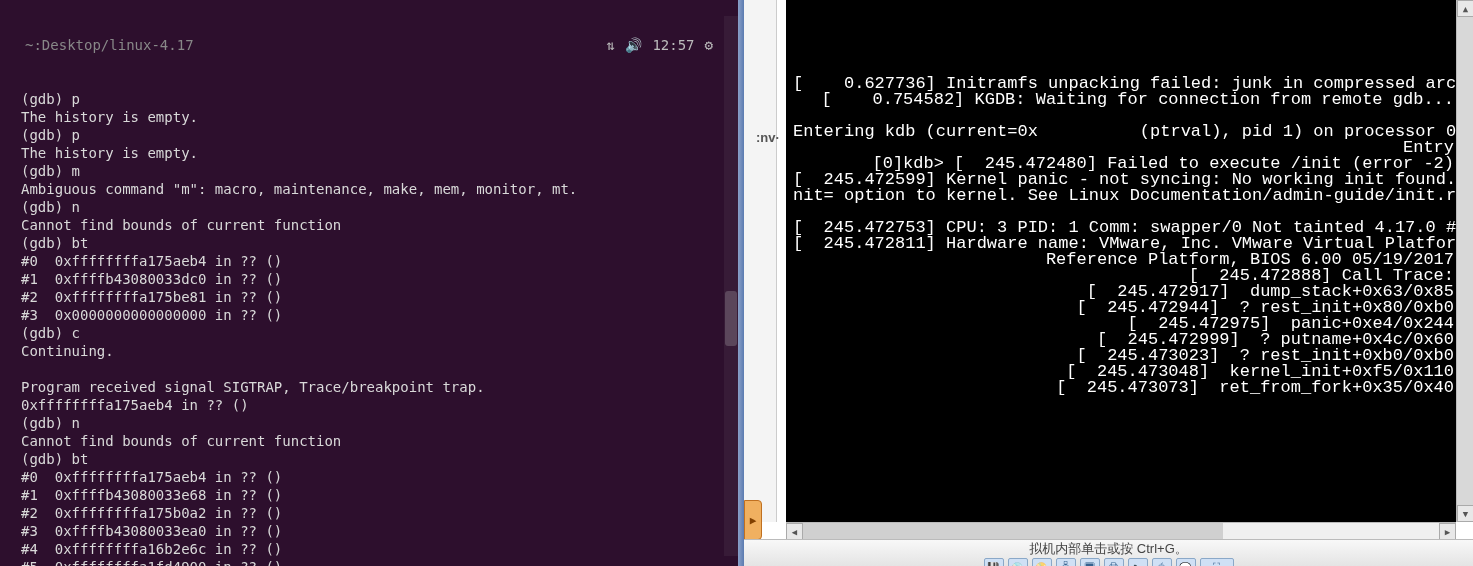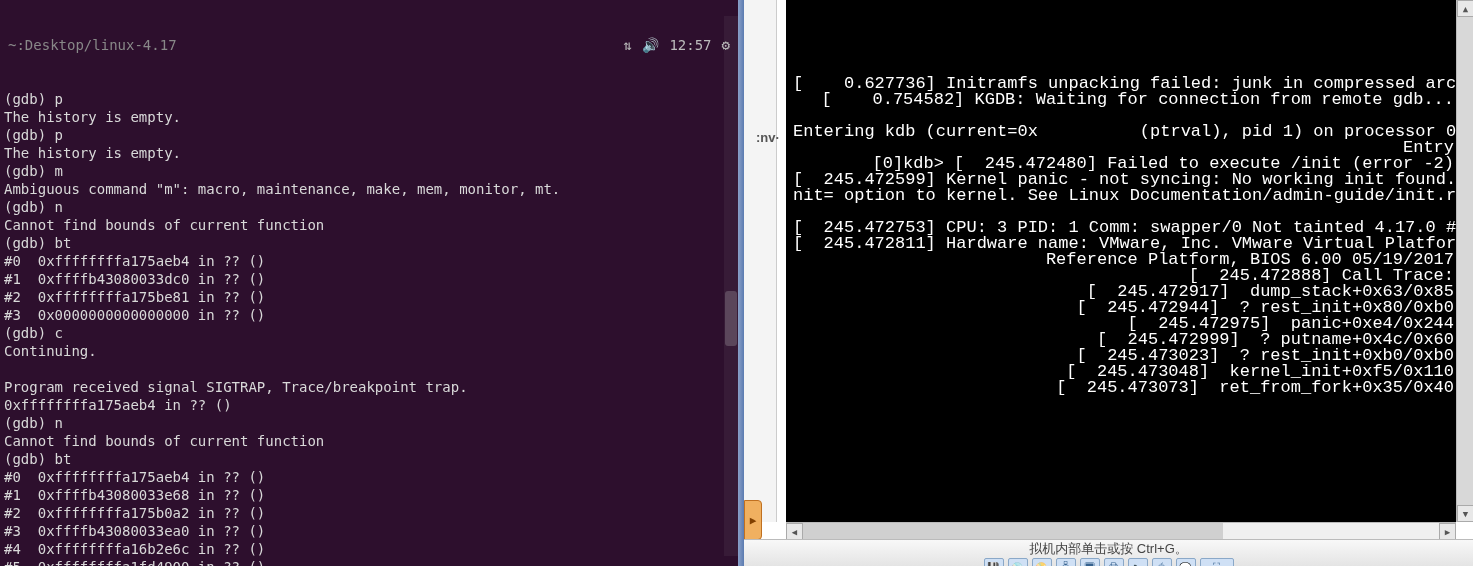--- a/index.html
+++ b/index.html
@@ -11,21 +11,21 @@
     background: #e0e0e0;
     overflow: hidden;
     position: relative;
   }
   .left-pane {
     position: absolute;
     left: 0; top: 0;
     width: 738px; height: 566px;
     background: #2d0f2d;
     color: #d9d9d9;
-    padding: 0 4px;
+    padding: 0 21px;
     line-height: 18px;
     white-space: pre;
     overflow: hidden;
   }
   .left-titlebar {
     height: 18px;
     color: #888;
     display: flex;
     justify-content: space-between;
     align-items: center;

